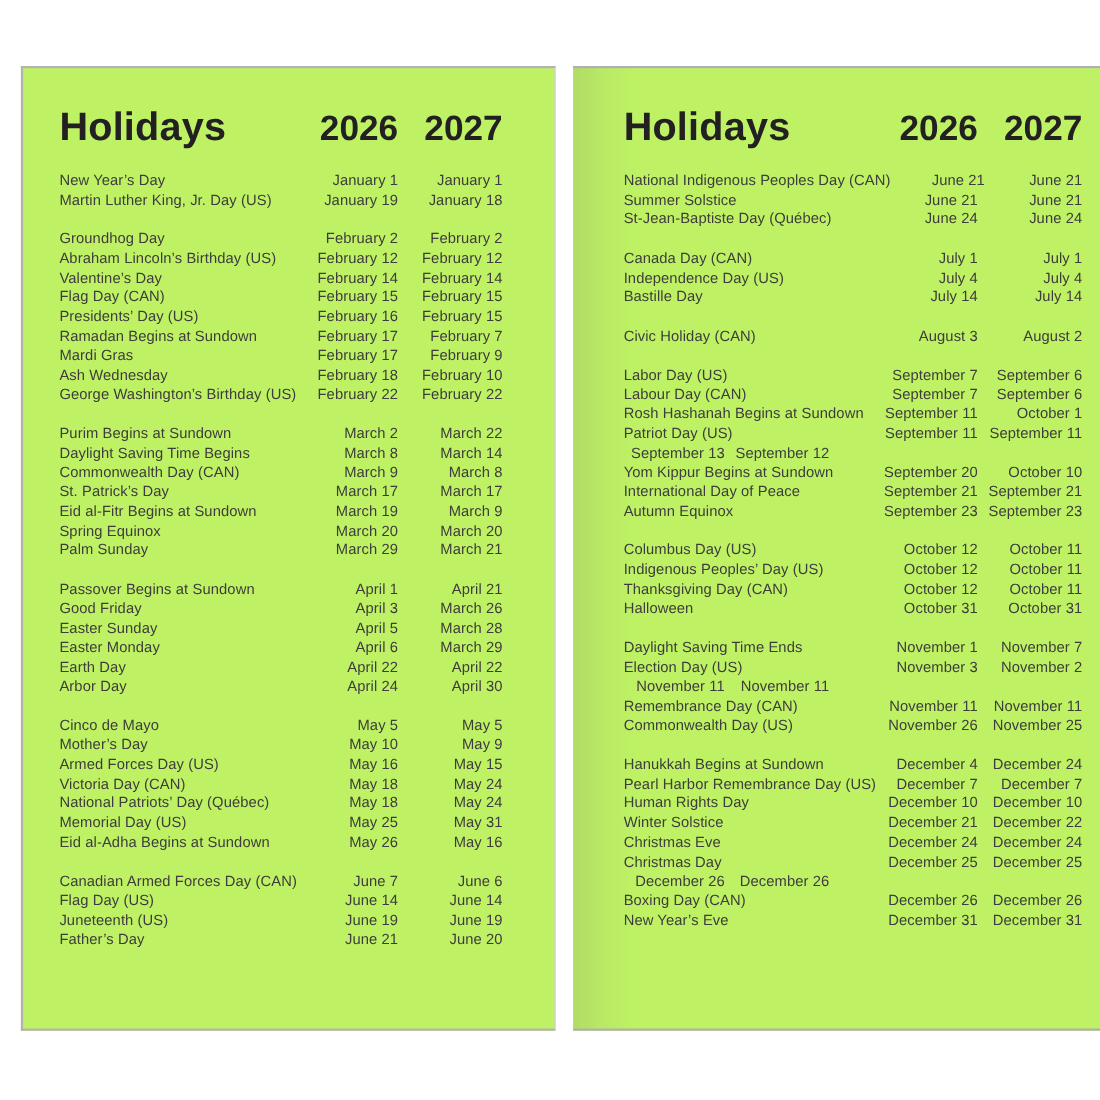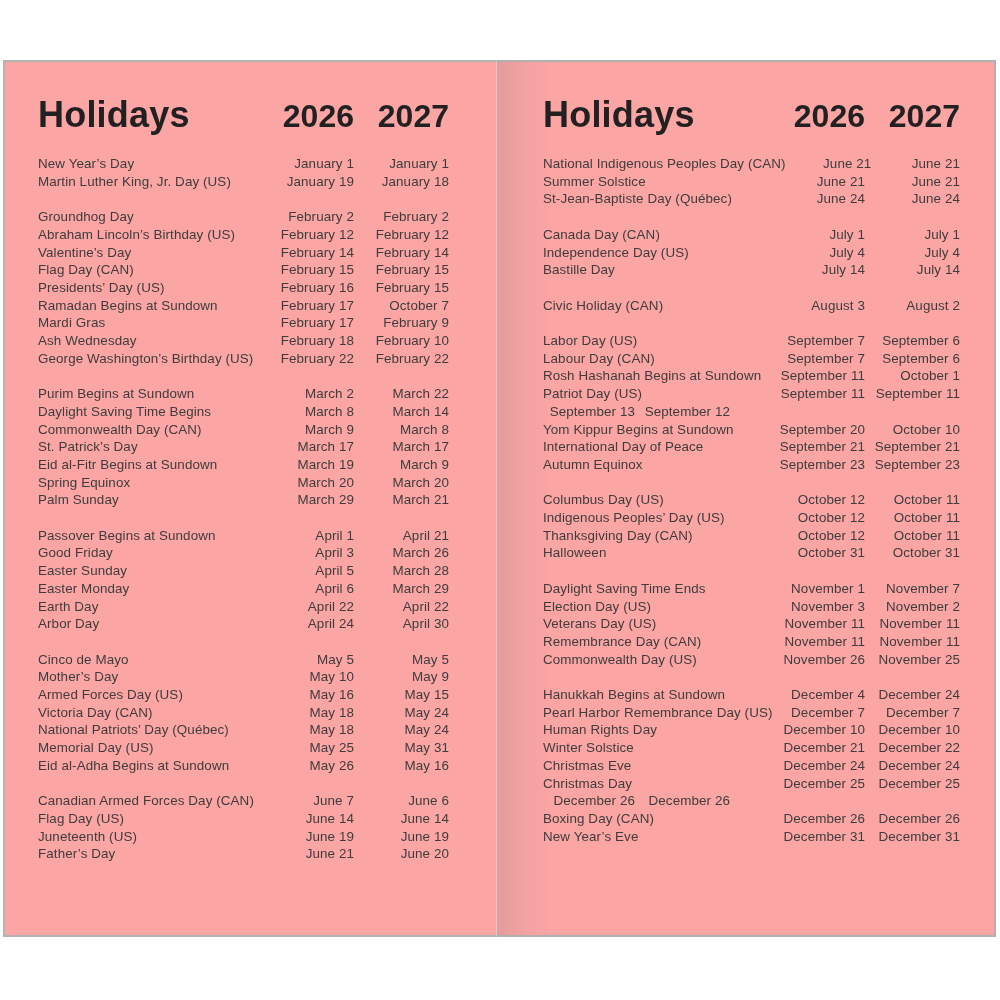--- a/index.html
+++ b/index.html
@@ -6,21 +6,21 @@
   body {
     width:1000px; height:1000px; background:#ffffff;
     font-family:"Liberation Sans", sans-serif;
     position:relative; overflow:hidden;
   }
   .spread {
     position:absolute; left:3px; top:60px; width:993px; height:877px;
     display:flex;
   }
   .page {
-    background:#fca5a5; box-sizing:border-box; position:relative;
+    background:#bef264; box-sizing:border-box; position:relative;margin-left:16px;
   }
   .page-left {
     width:494px;
     border:2px solid #b3b3b3; border-right:1px solid #cfcfcf;
   }
   .page-right {
     width:499px;
     border:2px solid #b0b0b0; border-left:none;
   }
   .page-right::before {
@@ -96,21 +96,21 @@
               <span class="d c2">February 15</span>
             </div>
             <div class="row">
               <span class="name">Presidents’ Day (US)</span>
               <span class="d c1">February 16</span>
               <span class="d c2">February 15</span>
             </div>
             <div class="row">
               <span class="name">Ramadan Begins at Sundown</span>
               <span class="d c1">February 17</span>
-              <span class="d c2">October 7</span>
+              <span class="d c2">February 7</span>
             </div>
             <div class="row">
               <span class="name">Mardi Gras</span>
               <span class="d c1">February 17</span>
               <span class="d c2">February 9</span>
             </div>
             <div class="row">
               <span class="name">Ash Wednesday</span>
               <span class="d c1">February 18</span>
               <span class="d c2">February 10</span>
@@ -370,21 +370,20 @@
               <span class="name">Daylight Saving Time Ends</span>
               <span class="d c1">November 1</span>
               <span class="d c2">November 7</span>
             </div>
             <div class="row">
               <span class="name">Election Day (US)</span>
               <span class="d c1">November 3</span>
               <span class="d c2">November 2</span>
             </div>
             <div class="row">
-              <span class="name">Veterans Day (US)</span>
               <span class="d c1">November 11</span>
               <span class="d c2">November 11</span>
             </div>
             <div class="row">
               <span class="name">Remembrance Day (CAN)</span>
               <span class="d c1">November 11</span>
               <span class="d c2">November 11</span>
             </div>
             <div class="row">
               <span class="name">Commonwealth Day (US)</span>

